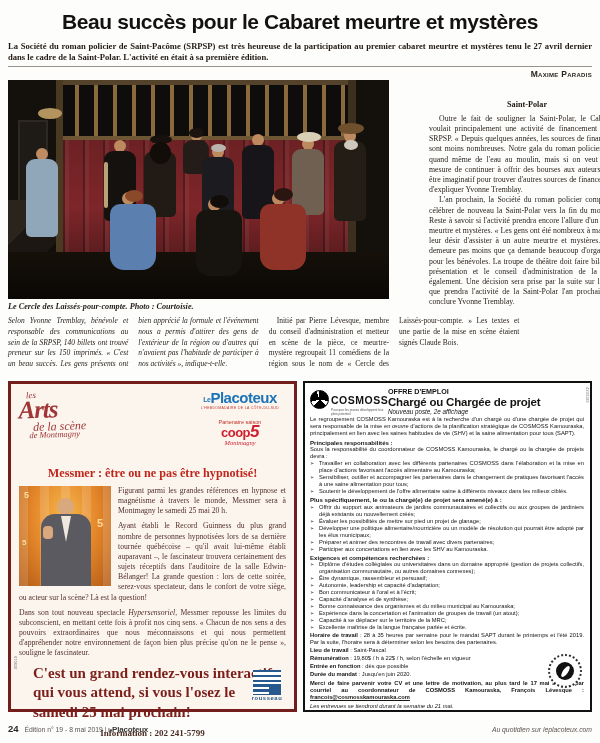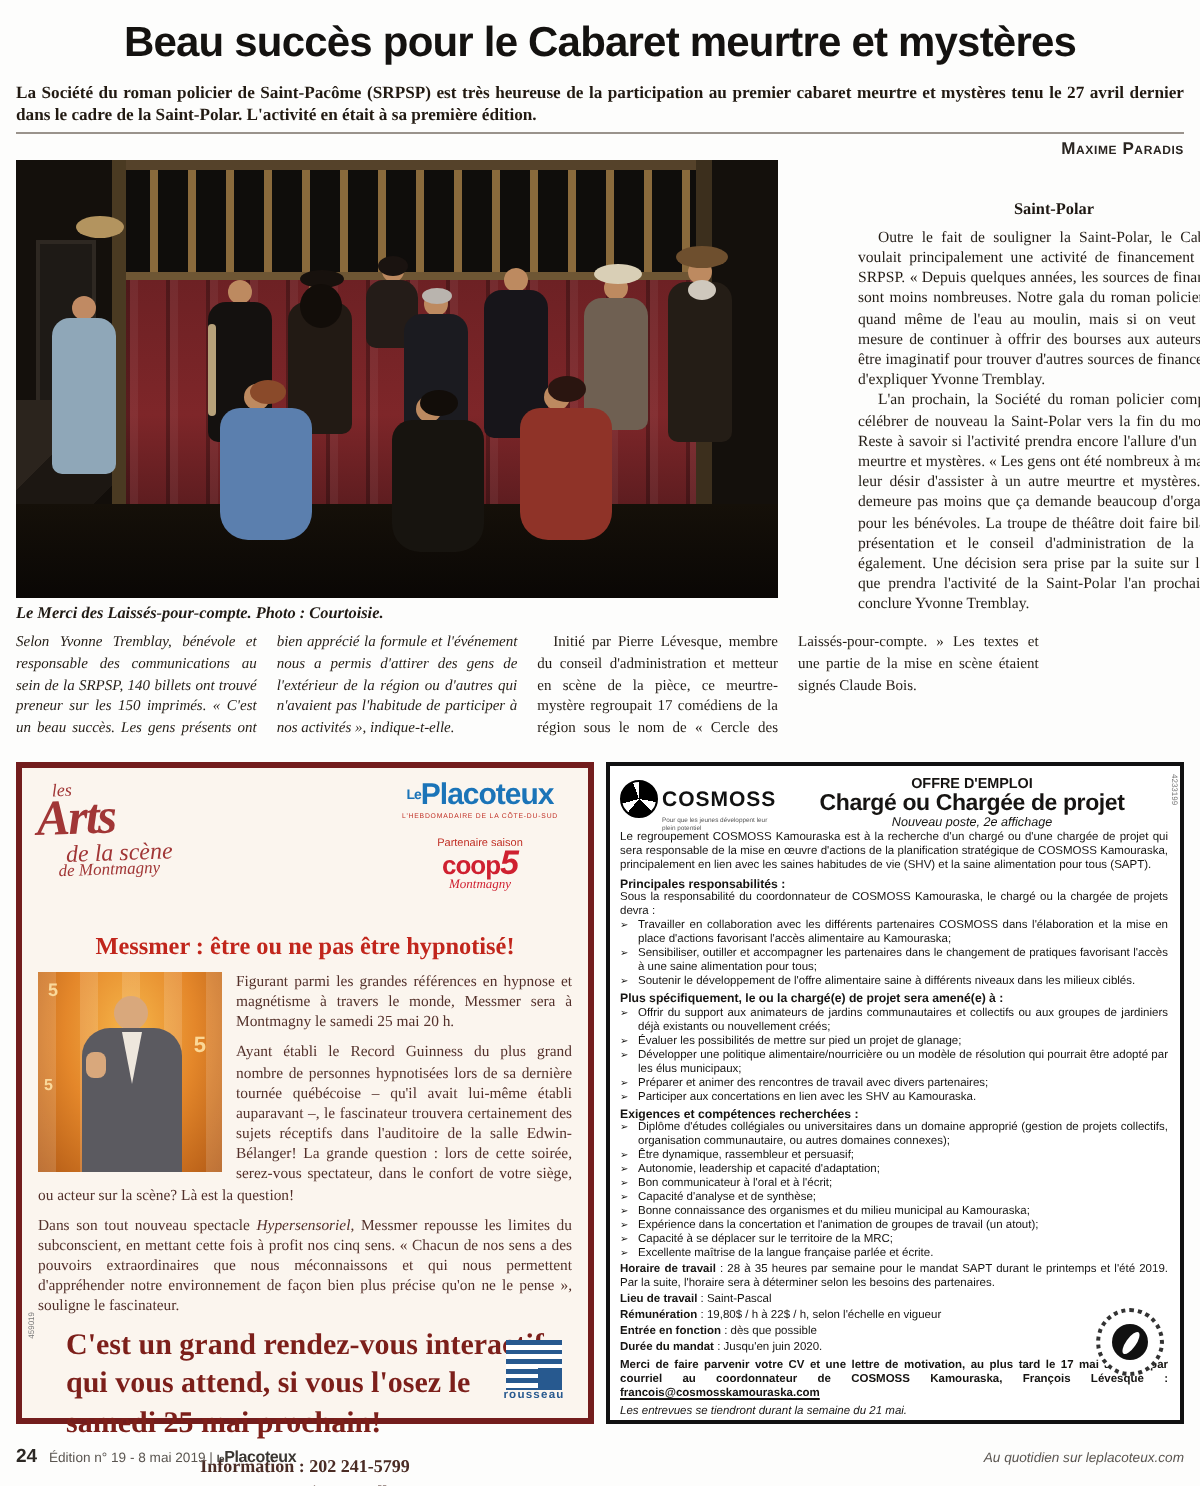--- a/index.html
+++ b/index.html
@@ -96,21 +96,21 @@
   
   .jobad { position:absolute; top:381px; left:303px; width:289px; height:331px; background:#fff;
      border:2px solid #111; padding:4px 6px 3px 5px; font-family:"Liberation Sans", sans-serif; color:#161412; }
   .j-head { display:flex; }
   .j-logo { width:78px; padding-top:3px; }
   .j-logo-row { display:flex; align-items:center; gap:2px; }
   .j-swirl { width:19px; height:19px; border-radius:50%; border:1px solid #000; flex:0 0 auto;
      background:conic-gradient(#000 0 100deg, #fff 100deg 135deg, #000 135deg 220deg, #fff 220deg 255deg, #000 255deg 340deg, #fff 340deg 360deg); }
   .j-logo-name { font-weight:700; font-size:10.5px; letter-spacing:.5px; color:#111; }
   .j-logo-tag { font-size:3.2px; color:#555; margin-left:21px; line-height:1.1; }
-  .j-titles { flex:1; text-align:center; }
+  .j-titles { flex:1; text-align:left; }
   .j-offre { font-weight:700; font-size:7.2px; }
   .j-title { font-weight:700; font-size:11.5px; letter-spacing:-0.2px; }
   .j-sub { font-style:italic; font-size:6.3px; }
   .j-body { font-size:5.75px; line-height:1.22; text-align:justify; }
   .j-body p { margin-bottom:2px; }
   .j-lab { font-weight:700; font-size:6.1px; margin-top:1px; }
   .bullet { position:relative; padding-left:9px; text-align:justify; }
   .bullet:before { content:"\27A2"; position:absolute; left:0; top:0; font-size:5px; }
   .detail-line { margin-top:1px; }
   .detail-line .dl { font-weight:700; }
@@ -202,25 +202,25 @@
       <i class="head"></i>
         <i class="torso"></i>
     </div>
     <div class="person seated" style="left:252px;top:112px;--c:#8f3328">
       <i class="hair" style="left:14px;top:-4px;width:19px;height:13px;background:#2a1510"></i>
       <i class="head"></i>
         <i class="torso"></i>
     </div>
   </div>
 
-  <div class="caption">Le Merci des Laissés-pour-compte. Photo : Courtoisie.</div>
+  <div class="caption">Le Cercle des Laissés-pour-compte. Photo : Courtoisie.</div>
 
   <div class="threecol">
     <p>Selon Yvonne Tremblay, bénévole et responsable des communications au sein de la SRPSP, 140 billets ont trouvé preneur sur les 150 imprimés. « C'est un beau succès. Les gens présents ont bien apprécié la formule et l'événement nous a permis d'attirer des gens de l'extérieur de la région ou d'autres qui n'avaient pas l'habitude de participer à nos activités », indique-t-elle.</p>
-    <p>Initié par Pierre Lévesque, membre du conseil d'administration et metteur en scène de la pièce, ce meurtre-mystère regroupait 17 comédiens de la région sous le nom de « Cercle des Laissés-pour-compte. » Les textes et une partie de la mise en scène étaient signés Claude Bois.</p>
+    <p>Initié par Pierre Lévesque, membre du conseil d'administration et metteur en scène de la pièce, ce meurtre-mystère regroupait 11 comédiens de la région sous le nom de « Cercle des Laissés-pour-compte. » Les textes et une partie de la mise en scène étaient signés Claude Bois.</p>
   </div>
 
   <div class="rightcol">
     <h3>Saint-Polar</h3>
     <p>Outre le fait de souligner la Saint-Polar, le Cabaret se voulait principalement une activité de financement pour la SRPSP. « Depuis quelques années, les sources de financement sont moins nombreuses. Notre gala du roman policier amène quand même de l'eau au moulin, mais si on veut être en mesure de continuer à offrir des bourses aux auteurs, il faut être imaginatif pour trouver d'autres sources de financement », d'expliquer Yvonne Tremblay.</p>
     <p>L'an prochain, la Société du roman policier compte bien célébrer de nouveau la Saint-Polar vers la fin du mois avril. Reste à savoir si l'activité prendra encore l'allure d'un Cabaret meurtre et mystères. « Les gens ont été nombreux à manifester leur désir d'assister à un autre meurtre et mystères. Il n'en demeure pas moins que ça demande beaucoup d'organisation pour les bénévoles. La troupe de théâtre doit faire bilan de la présentation et le conseil d'administration de la SRPSP également. Une décision sera prise par la suite sur la forme que prendra l'activité de la Saint-Polar l'an prochain », de conclure Yvonne Tremblay.</p>
   </div>
 
   <div class="messmer">
     <div class="m-head">

